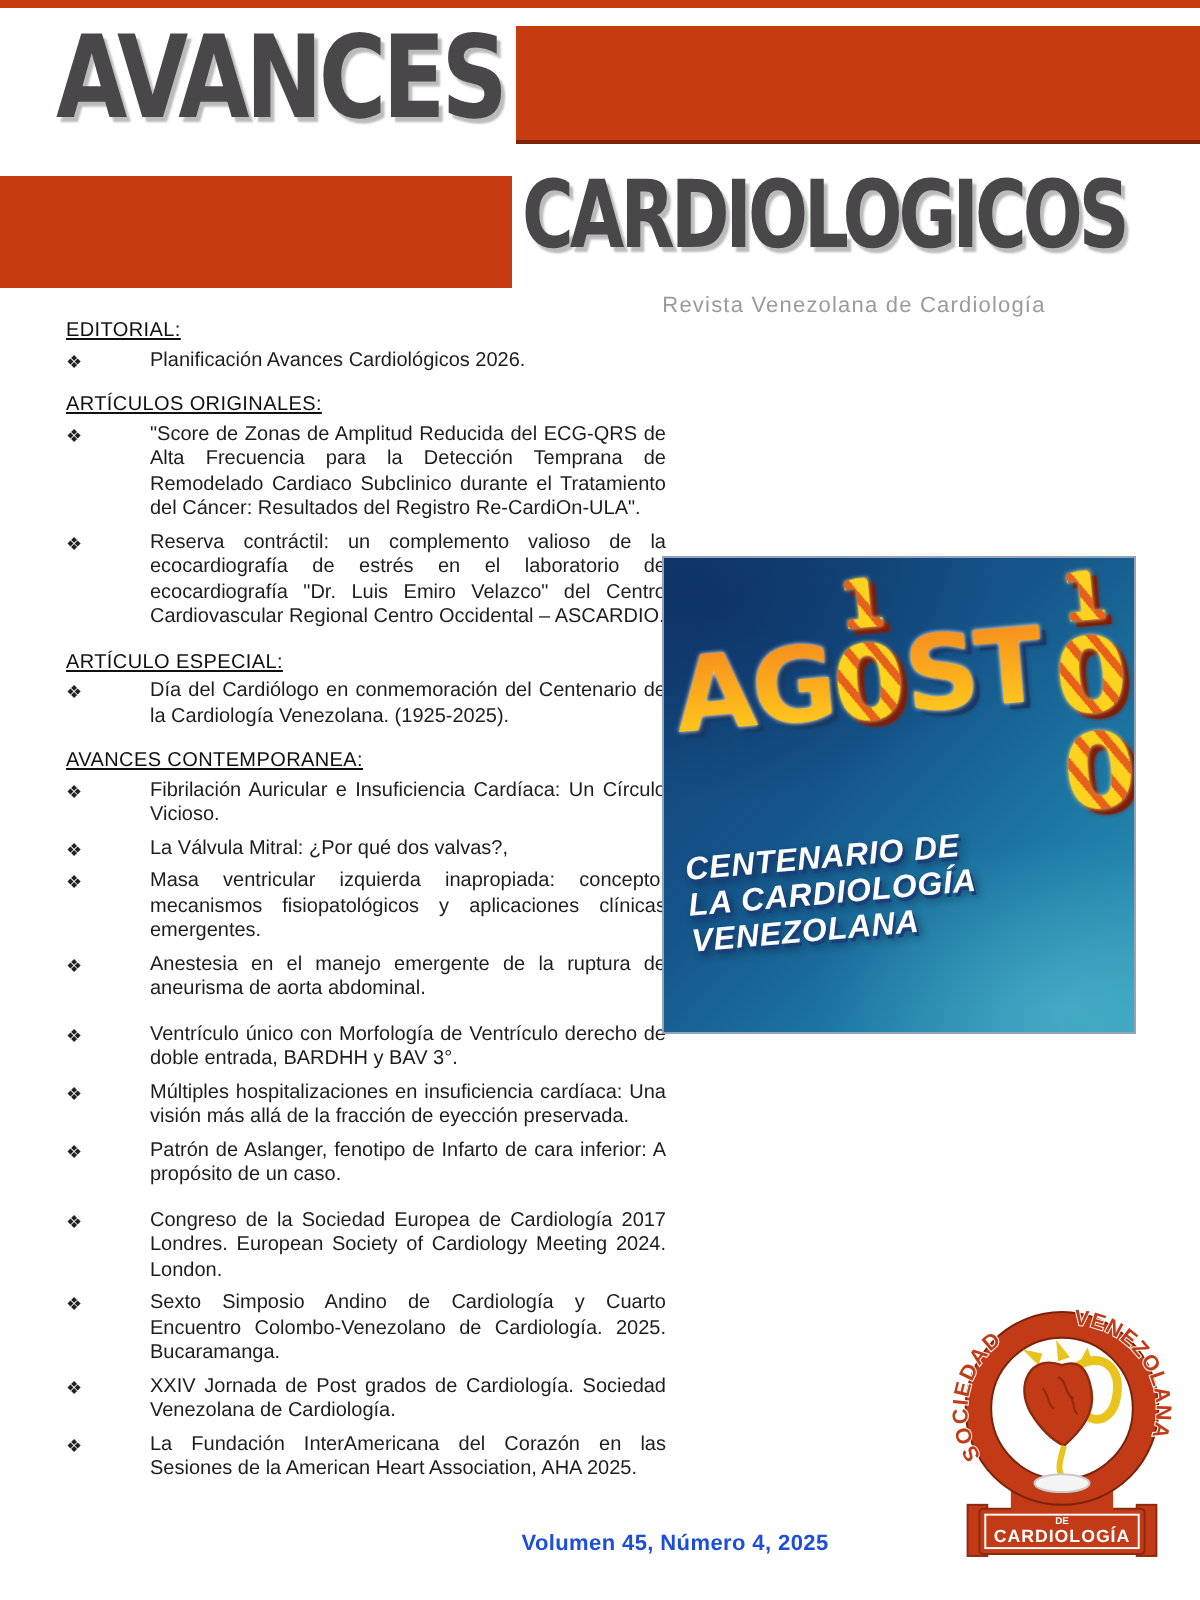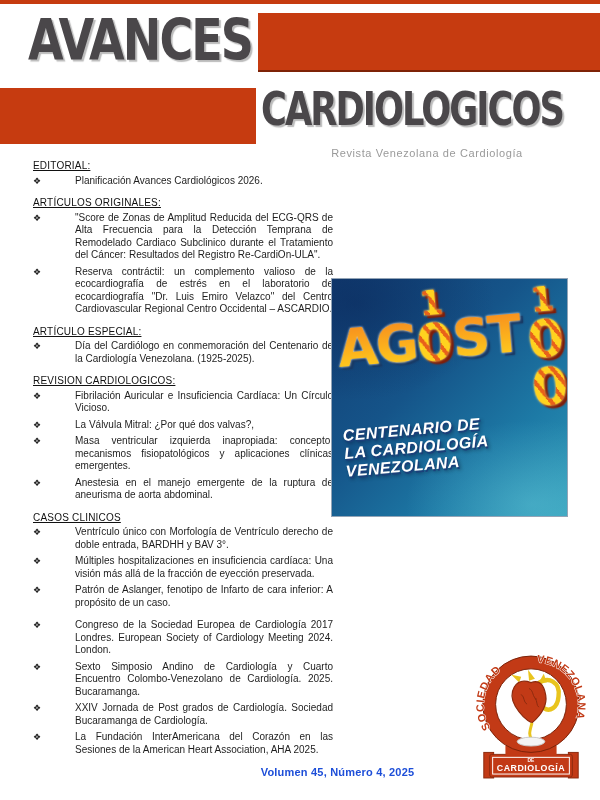--- a/index.html
+++ b/index.html
@@ -134,21 +134,21 @@
     <div class="toc-heading">ARTÍCULO ESPECIAL:</div>
     <div class="toc-list">
         <div class="toc-item">
           <span class="bullet">❖</span>
           <span class="itext">Día del Cardiólogo en conmemoración del Centenario de la Cardiología Venezolana.   (1925-2025).</span>
         </div>
       </div>
   </div>
 
   <div class="toc-section">
-    <div class="toc-heading">REVISION CARDIOLOGICOS:</div>
+    <div class="toc-heading">AVANCES CONTEMPORANEA:</div>
     <div class="toc-list">
         <div class="toc-item">
           <span class="bullet">❖</span>
           <span class="itext">Fibrilación Auricular e Insuficiencia Cardíaca: Un Círculo Vicioso.</span>
         </div>
         <div class="toc-item">
           <span class="bullet">❖</span>
           <span class="itext">La Válvula Mitral: ¿Por qué dos valvas?,</span>
         </div>
         <div class="toc-item">
@@ -156,21 +156,20 @@
           <span class="itext">Masa ventricular izquierda inapropiada: concepto, mecanismos fisiopatológicos y aplicaciones clínicas emergentes.</span>
         </div>
         <div class="toc-item">
           <span class="bullet">❖</span>
           <span class="itext">Anestesia en el manejo emergente de la ruptura de aneurisma de aorta abdominal.</span>
         </div>
       </div>
   </div>
 
   <div class="toc-section">
-    <div class="toc-heading">CASOS CLINICOS</div>
     <div class="toc-list">
         <div class="toc-item">
           <span class="bullet">❖</span>
           <span class="itext">Ventrículo único con Morfología de Ventrículo derecho de doble entrada, BARDHH y BAV 3°.</span>
         </div>
         <div class="toc-item">
           <span class="bullet">❖</span>
           <span class="itext">Múltiples hospitalizaciones en insuficiencia cardíaca: Una visión más allá de la fracción de eyección preservada.</span>
         </div>
         <div class="toc-item">
@@ -185,21 +184,21 @@
         <div class="toc-item">
           <span class="bullet">❖</span>
           <span class="itext">Congreso de la Sociedad Europea de Cardiología 2017 Londres. European Society of Cardiology Meeting 2024. London.</span>
         </div>
         <div class="toc-item">
           <span class="bullet">❖</span>
           <span class="itext">Sexto Simposio Andino de Cardiología y Cuarto Encuentro Colombo-Venezolano de Cardiología. 2025. Bucaramanga.</span>
         </div>
         <div class="toc-item">
           <span class="bullet">❖</span>
-          <span class="itext">XXIV Jornada de Post grados  de Cardiología. Sociedad Bucaramanga de Cardiología.</span>
+          <span class="itext">XXIV Jornada de Post grados  de Cardiología. Sociedad Venezolana de Cardiología.</span>
         </div>
         <div class="toc-item">
           <span class="bullet">❖</span>
           <span class="itext">La Fundación InterAmericana del Corazón en las Sesiones de la American Heart Association, AHA 2025.</span>
         </div>
       </div>
   </div>
 </div>
 
 <div class="poster">

